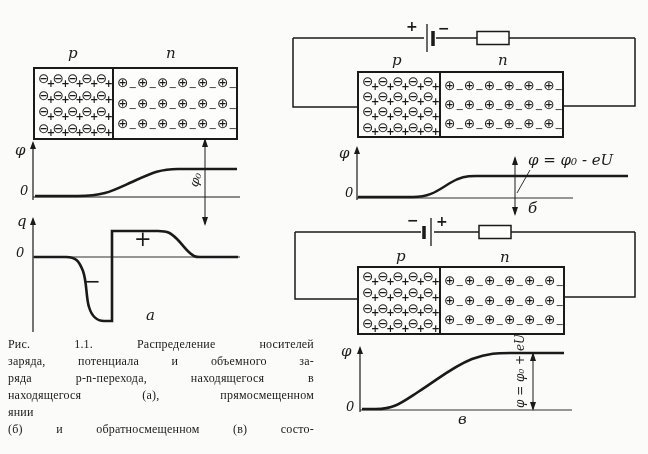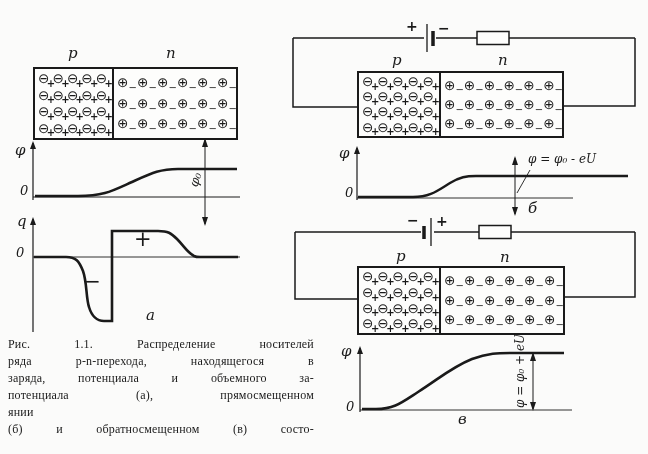--- a/index.html
+++ b/index.html
@@ -314,21 +314,21 @@
           <span class="carrier">⊕</span>
           <span class="mark">−</span>
           <span class="carrier">⊕</span>
           <span class="mark">−</span>
         </div>
       </div>
   </div>
 
   <span class="lbl ital axis-lbl" style="left:339px; top:146px;">φ</span>
   <span class="lbl ital origin-lbl" style="left:345px; top:186px;">0</span>
-  <span class="lbl ital" style="left:528px; top:153px; font-size:12px;">φ = φ₀ - eU</span>
+  <span class="lbl ital" style="left:528px; top:153px; font-size:15px;">φ = φ₀ - eU</span>
   <span class="lbl ital panel-letter" style="left:528px; top:201px;">б</span>
 
   <span class="lbl batt-lbl" style="left:407px; top:213px;">−</span>
   <span class="lbl batt-lbl" style="left:436px; top:214px;">+</span>
   <span class="lbl ital" style="left:396px; top:249px; font-size:15px;">p</span>
   <span class="lbl ital" style="left:500px; top:250px; font-size:15px;">n</span>
 
   <div class="pn-box" style="left:357px; top:266px; width:204px; height:65px;">
     <div class="region region-p" style="width:80px;">
         <div class="crow">
@@ -426,20 +426,20 @@
       </div>
   </div>
 
   <span class="lbl ital axis-lbl" style="left:341px; top:344px;">φ</span>
   <span class="lbl ital origin-lbl" style="left:346px; top:400px;">0</span>
   <span class="lbl ital rot-v" style="left:514px; top:408px;">φ = φ₀ + eU</span>
   <span class="lbl ital panel-letter" style="left:458px; top:412px;">в</span>
 
   <div class="caption">
     <div class="cap-line">Рис. 1.1. Распределение носителей</div>
+    <div class="cap-line">заряда, потенциала и объемного за-</div>
     <div class="cap-line">ряда p-n-перехода, находящегося в</div>
-    <div class="cap-line">заряда, потенциала и объемного за-</div>
-    <div class="cap-line">потенциала (а), прямосмещенном</div>
+    <div class="cap-line">находящегося (а), прямосмещенном</div>
     <div class="cap-line last">янии</div>
     <div class="cap-line">(б) и обратносмещенном (в) состо-</div>
   </div>
 
 </div>
 
 </body></html>

